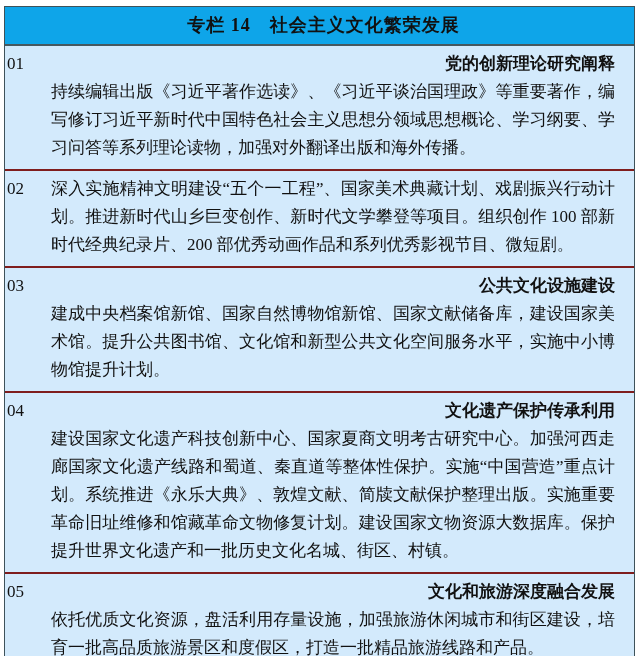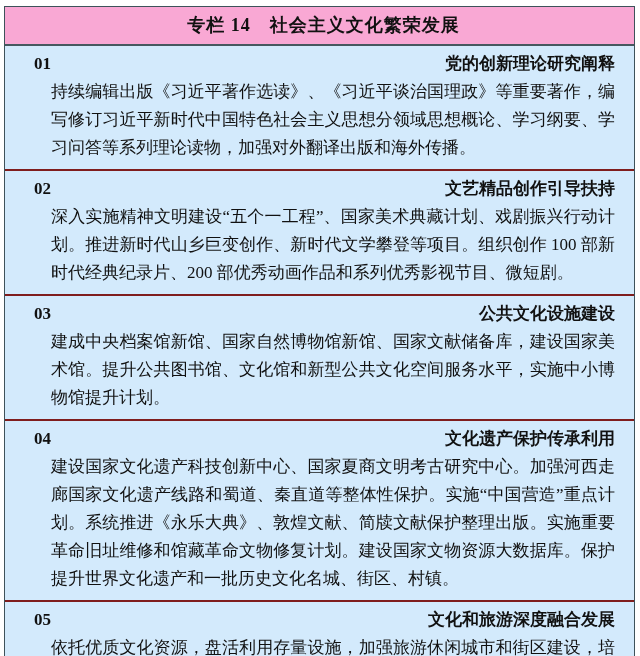--- a/index.html
+++ b/index.html
@@ -15,21 +15,21 @@
     position: absolute;
     left: 4px;
     top: 6px;
     width: 631px;
     box-sizing: border-box;
     border: 1px solid #3e525a;
     border-bottom: 3px solid #3e525a;
     background: #d3eafc;
   }
   .panel-header {
-    background: #f9a8d4;
+    background: #0ea5e9;
     border-bottom: 2px solid #46585f;
     height: 37px;
     line-height: 37px;
     text-align: center;
     font-weight: bold;
     font-size: 18px;
     letter-spacing: 1px;
     padding-left: 8px;
   }
   .section {
@@ -37,23 +37,23 @@
     background: #d3eafc;
     padding: 4px 19px 7px 46px;
     font-size: 17px;
     line-height: 28px;
   }
   .section + .section {
     border-top: 2px solid #7f1d1d;
   }
   .section-num {
     position: absolute;
-    left: 29px;
+    left: 2px;
     top: 4px;
-    font-weight: bold;
+    font-weight: normal;
     line-height: 28px;
   }
   .section-heading {
     font-weight: bold;
     display: block;
     line-height: 28px;
     text-align: right;
   }
   .section-text {
     margin: 0;
@@ -68,21 +68,20 @@
   <div class="panel-header">专栏 14　社会主义文化繁荣发展</div>
 
   <div class="section">
     <span class="section-num">01</span>
     <span class="section-heading">党的创新理论研究阐释</span>
     <p class="section-text">持续编辑出版《习近平著作选读》、《习近平谈治国理政》等重要著作，编写修订习近平新时代中国特色社会主义思想分领域思想概论、学习纲要、学习问答等系列理论读物，加强对外翻译出版和海外传播。</p>
   </div>
 
   <div class="section">
     <span class="section-num">02</span>
-    <span class="section-heading">文艺精品创作引导扶持</span>
     <p class="section-text">深入实施精神文明建设“五个一工程”、国家美术典藏计划、戏剧振兴行动计划。推进新时代山乡巨变创作、新时代文学攀登等项目。组织创作 100 部新时代经典纪录片、200 部优秀动画作品和系列优秀影视节目、微短剧。</p>
   </div>
 
   <div class="section">
     <span class="section-num">03</span>
     <span class="section-heading">公共文化设施建设</span>
     <p class="section-text">建成中央档案馆新馆、国家自然博物馆新馆、国家文献储备库，建设国家美术馆。提升公共图书馆、文化馆和新型公共文化空间服务水平，实施中小博物馆提升计划。</p>
   </div>
 
   <div class="section">

